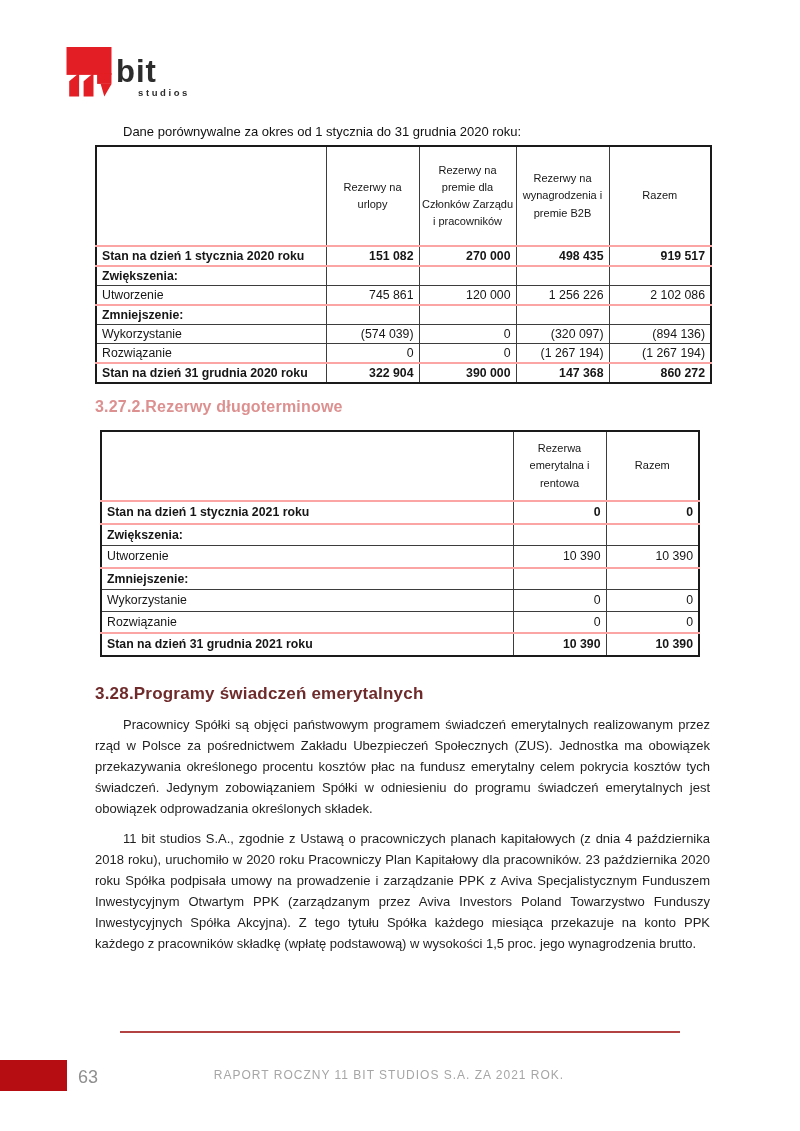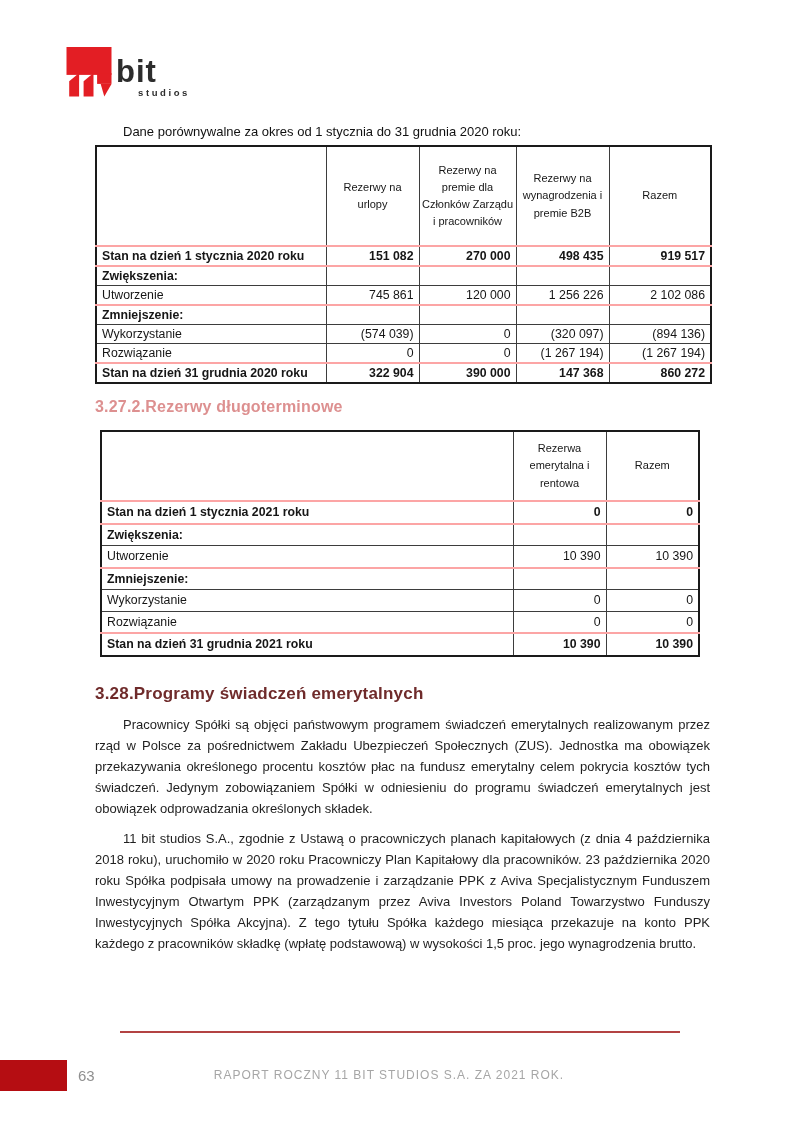--- a/index.html
+++ b/index.html
@@ -34,21 +34,21 @@
   tr.sep td{border-top:2px solid #fca5a5;}
   
   .h-pink{margin:14px 0 10px 0;font-size:16px;font-weight:bold;color:#dd9090;letter-spacing:.2px;}
   .h-maroon{margin:27px 0 10px 0;font-size:17px;font-weight:bold;color:#6f2b2b;letter-spacing:.2px;}
   
   .body-par{margin:10px 0 0 0;font-size:13px;line-height:1.62;text-align:justify;text-indent:28px;color:#1f1f1f;}
   .body-par + .body-par{margin-top:9px;}
   
   .footer-rule{position:absolute;left:120px;top:1031px;width:560px;height:2px;background:#b34343;}
   .footer-block{position:absolute;left:0;top:1060px;width:67px;height:31px;background:#b50d12;}
-  .page-num{position:absolute;left:78px;top:1067px;font-size:15px;color:#8f8f8f;}
+  .page-num{position:absolute;left:78px;top:1067px;font-size:18px;color:#8f8f8f;}
   .footer-text{position:absolute;left:0;top:1068px;width:778px;text-align:center;font-size:12px;letter-spacing:1px;color:#a6a6a6;}
 </style>
 </head>
 <body>
 
 <div class="logo">
   <svg class="logo-mark" viewBox="0 0 60 64" xmlns="http://www.w3.org/2000/svg">
     <rect x="5" y="2" width="50" height="31" fill="#e31e24"></rect>
     <polygon points="8,57 8,40 19,31 19,57" fill="#e31e24"></polygon>
     <polygon points="24,57 24,40 35,31 35,57" fill="#e31e24"></polygon>

